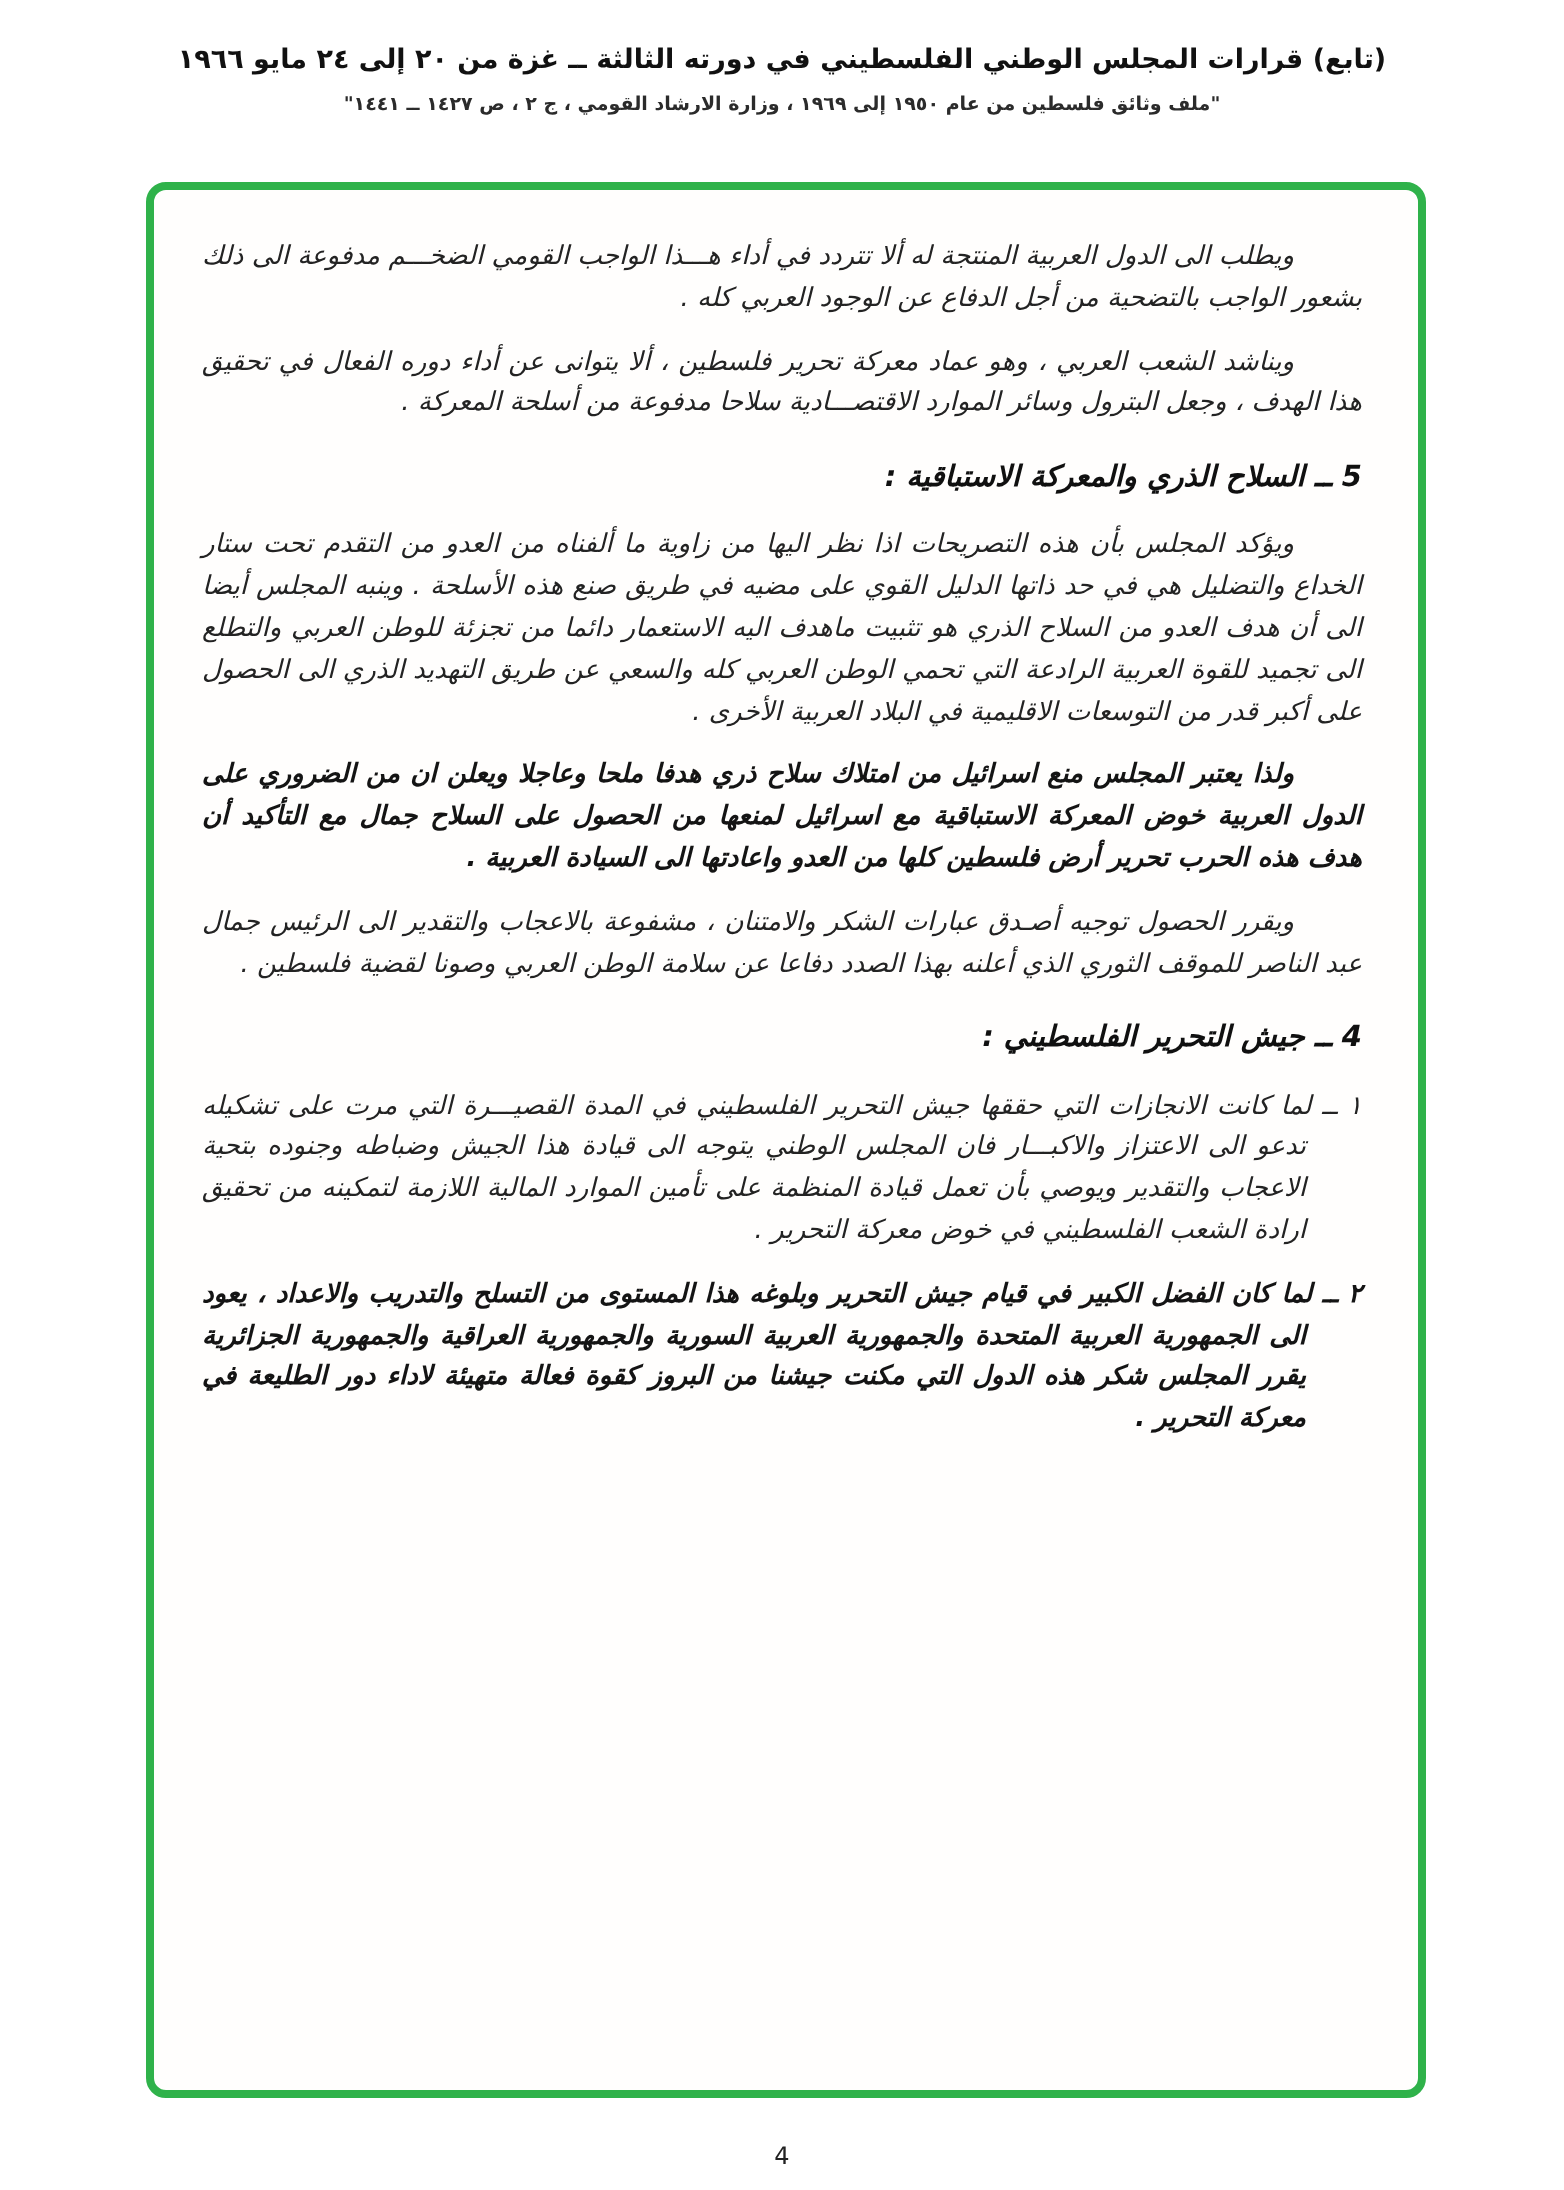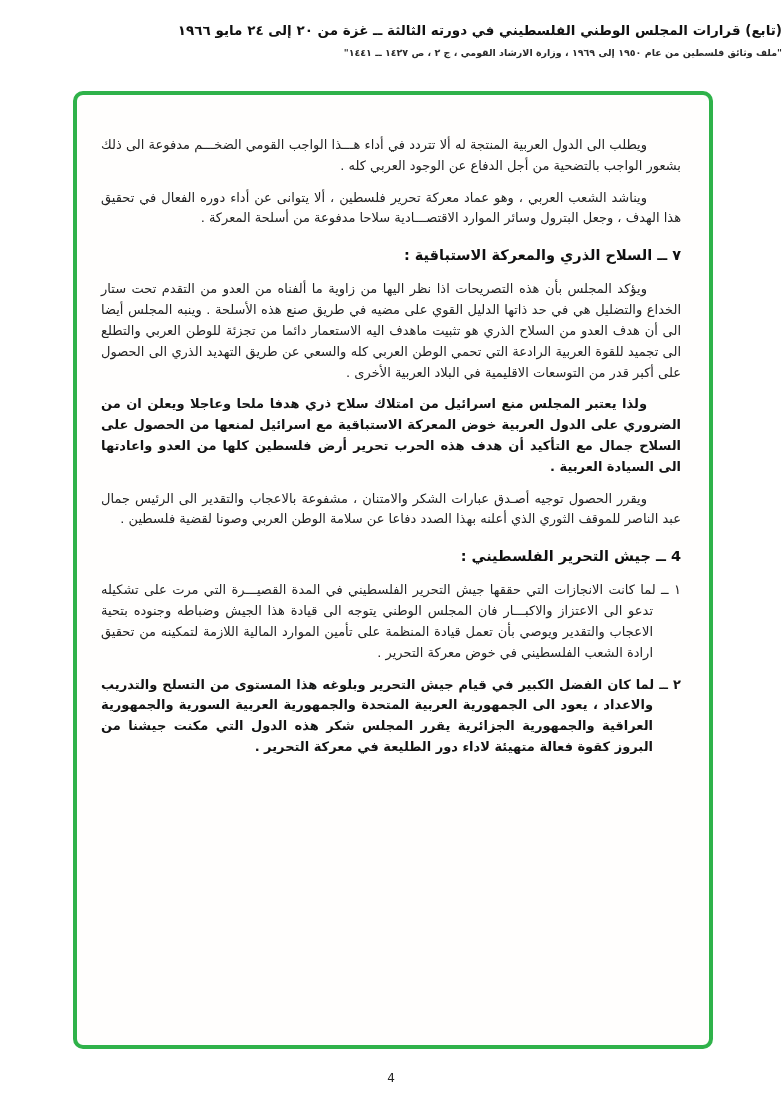--- a/index.html
+++ b/index.html
@@ -9,20 +9,21 @@
     font-family: "DejaVu Sans", sans-serif;
     color: #1d1d1d;
     position: relative;
     overflow: hidden;
   }
   .page { width: 782px; height: 1095px; position: relative; }
 
   
   .header {
     direction: rtl;
+    text-align: center;
     padding-top: 22px;
   }
   .header-title {
     font-size: 13.5px;
     font-weight: bold;
     color: #111;
     letter-spacing: 0.2px;
   }
   .header-source {
     font-size: 9.5px;
@@ -33,24 +34,25 @@
 
   
   .frame {
     position: absolute;
     left: 73px;
     top: 91px;
     width: 640px;
     height: 958px;
     border: 4px solid #2fb24a;
     border-radius: 10px;
-    padding: 40px 28px 16px 24px;
+    padding: 24px 28px 16px 24px;
     direction: rtl;
     overflow: hidden;
     background: #fffefd;
+    font-style: italic;
   }
   .doc-text {
     font-size: 13px;
     line-height: 1.6;
     text-align: justify;
     color: #232323;
   }
   p.para {
     text-indent: 34px;
     margin-bottom: 11px;
@@ -87,21 +89,21 @@
     <div class="header-source">"ملف وثائق فلسطين من عام ١٩٥٠ إلى ١٩٦٩ ، وزارة الارشاد القومي ، ج ٢ ، ص ١٤٢٧ ــ ١٤٤١"</div>
   </header>
 
   <section class="frame" style="border-color: rgb(47, 178, 74);">
     <article class="doc-text">
 
       <p class="para">ويطلب الى الدول العربية المنتجة له ألا تتردد في أداء هـــذا الواجب القومي الضخـــم مدفوعة الى ذلك بشعور الواجب بالتضحية من أجل الدفاع عن الوجود العربي كله .</p>
 
       <p class="para">ويناشد الشعب العربي ، وهو عماد معركة تحرير فلسطين ، ألا يتوانى عن أداء دوره الفعال في تحقيق هذا الهدف ، وجعل البترول وسائر الموارد الاقتصـــادية سلاحا مدفوعة من أسلحة المعركة .</p>
 
-      <h2 class="section">٧ ــ السلاح الذري والمعركة الاستباقية :</h2>
+      <h2 class="section">5 ــ السلاح الذري والمعركة الاستباقية :</h2>
 
 
       <p class="para">ويؤكد المجلس بأن هذه التصريحات اذا نظر اليها من زاوية ما ألفناه من العدو من التقدم تحت ستار الخداع والتضليل هي في حد ذاتها الدليل القوي على مضيه في طريق صنع هذه الأسلحة . وينبه المجلس أيضا الى أن هدف العدو من السلاح الذري هو تثبيت ماهدف اليه الاستعمار دائما من تجزئة للوطن العربي والتطلع الى تجميد للقوة العربية الرادعة التي تحمي الوطن العربي كله والسعي عن طريق التهديد الذري الى الحصول على أكبر قدر من التوسعات الاقليمية في البلاد العربية الأخرى .</p>
 
       <p class="para bold">ولذا يعتبر المجلس منع اسرائيل من امتلاك سلاح ذري هدفا ملحا وعاجلا ويعلن ان من الضروري على الدول العربية خوض المعركة الاستباقية مع اسرائيل لمنعها من الحصول على السلاح جمال مع التأكيد أن هدف هذه الحرب تحرير أرض فلسطين كلها من العدو واعادتها الى السيادة العربية .</p>
 
       <p class="para">ويقرر الحصول توجيه أصـدق عبارات الشكر والامتنان ، مشفوعة بالاعجاب والتقدير الى الرئيس جمال عبد الناصر للموقف الثوري الذي أعلنه بهذا الصدد دفاعا عن سلامة الوطن العربي وصونا لقضية فلسطين .</p>
 
       <h2 class="section">4 ــ جيش التحرير الفلسطيني :</h2>
 

